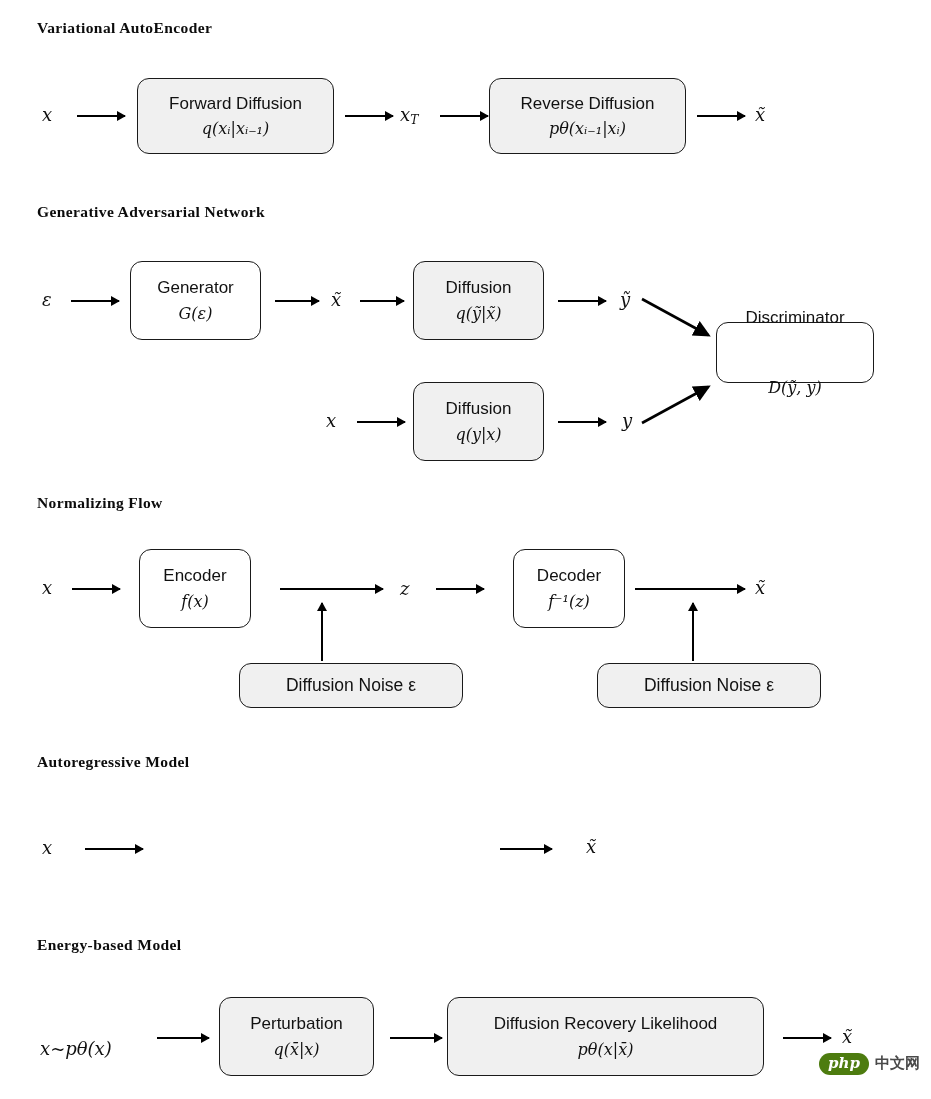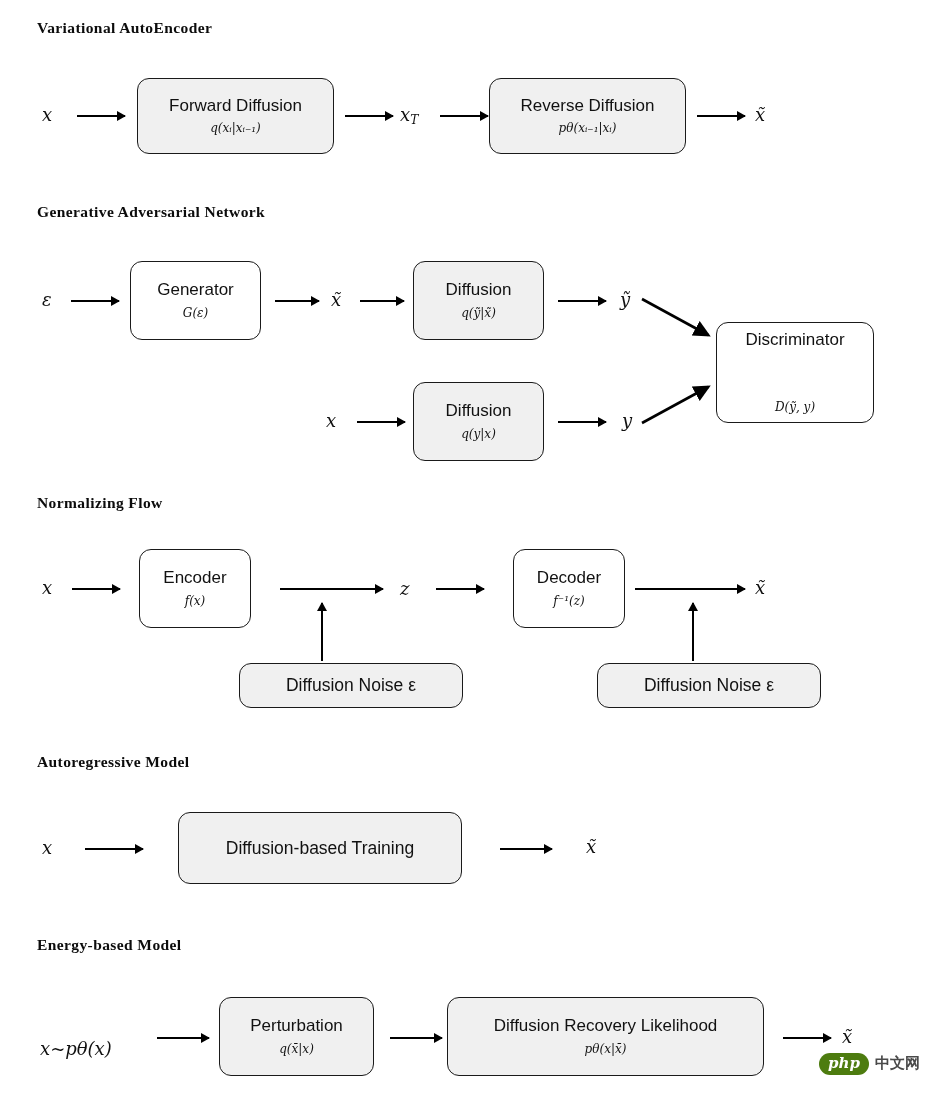--- a/index.html
+++ b/index.html
@@ -48,21 +48,21 @@
 
   .node .title-line {
     font-family: "Liberation Sans", sans-serif;
     font-size: 17px;
     color: #111111;
     white-space: nowrap;
   }
   .node .formula-line {
     font-family: "DejaVu Serif", "Liberation Serif", serif;
     font-style: italic;
-    font-size: 12px;
+    font-size: 16px;
     color: #111111;
     white-space: nowrap;
     margin-top: 7px;
   }
   .node.single .title-line { font-size: 17.5px; }
 
   
   .mathlabel {
     position: absolute;
     font-family: "DejaVu Serif", "Liberation Serif", serif;
@@ -217,21 +217,21 @@
 
   <svg class="arrow-diag" style="left:640px; top:380px; width:82px; height:46px;" viewBox="0 0 82 46">
     <defs>
       <marker id="ah2" markerWidth="7" markerHeight="7" refX="5.4" refY="3.2" orient="auto" markerUnits="strokeWidth">
         <path d="M0,0 L6.6,3.2 L0,6.4 z" fill="#000"></path>
       </marker>
     </defs>
     <line x1="2" y1="43" x2="68" y2="7" stroke="#000" stroke-width="2.6" marker-end="url(#ah2)"></line>
   </svg>
 
-  <div class="node white" style="left:716px; top:322px; width:158px; height:101px;gap:44px;">
+  <div class="node white" style="left:716px; top:322px; width:158px; height:61px;gap:44px;">
     <div class="title-line">Discriminator</div>
     <div class="formula-line">D(ỹ, y)</div>
   </div>
 
   <div class="section-title" style="left:37px; top:494px;">Normalizing Flow</div>
 
   <div class="mathlabel" style="left:42px; top:577px;">x</div>
 
   <div class="arrow-h" style="left:72px; top:588px; width:48px;"></div>
 
@@ -266,23 +266,20 @@
   <div class="node gray single" style="left:597px; top:663px; width:224px; height:45px;">
     <div class="title-line">Diffusion Noise  ε</div>
   </div>
 
   <div class="section-title" style="left:37px; top:753px;">Autoregressive Model</div>
 
   <div class="mathlabel" style="left:42px; top:837px;">x</div>
 
   <div class="arrow-h" style="left:85px; top:848px; width:58px;"></div>
 
-  <div class="node gray single" style="left:178px; top:812px; width:284px; height:72px;">
-    <div class="title-line">Diffusion-based Training</div>
-  </div>
 
   <div class="arrow-h" style="left:500px; top:848px; width:52px;"></div>
 
   <div class="mathlabel" style="left:586px; top:836px;">x̃</div>
 
   <div class="section-title" style="left:37px; top:936px;">Energy-based Model</div>
 
   <div class="mathlabel" style="left:40px; top:1038px;">x~pθ(x)</div>
 
   <div class="arrow-h" style="left:157px; top:1037px; width:52px;"></div>

